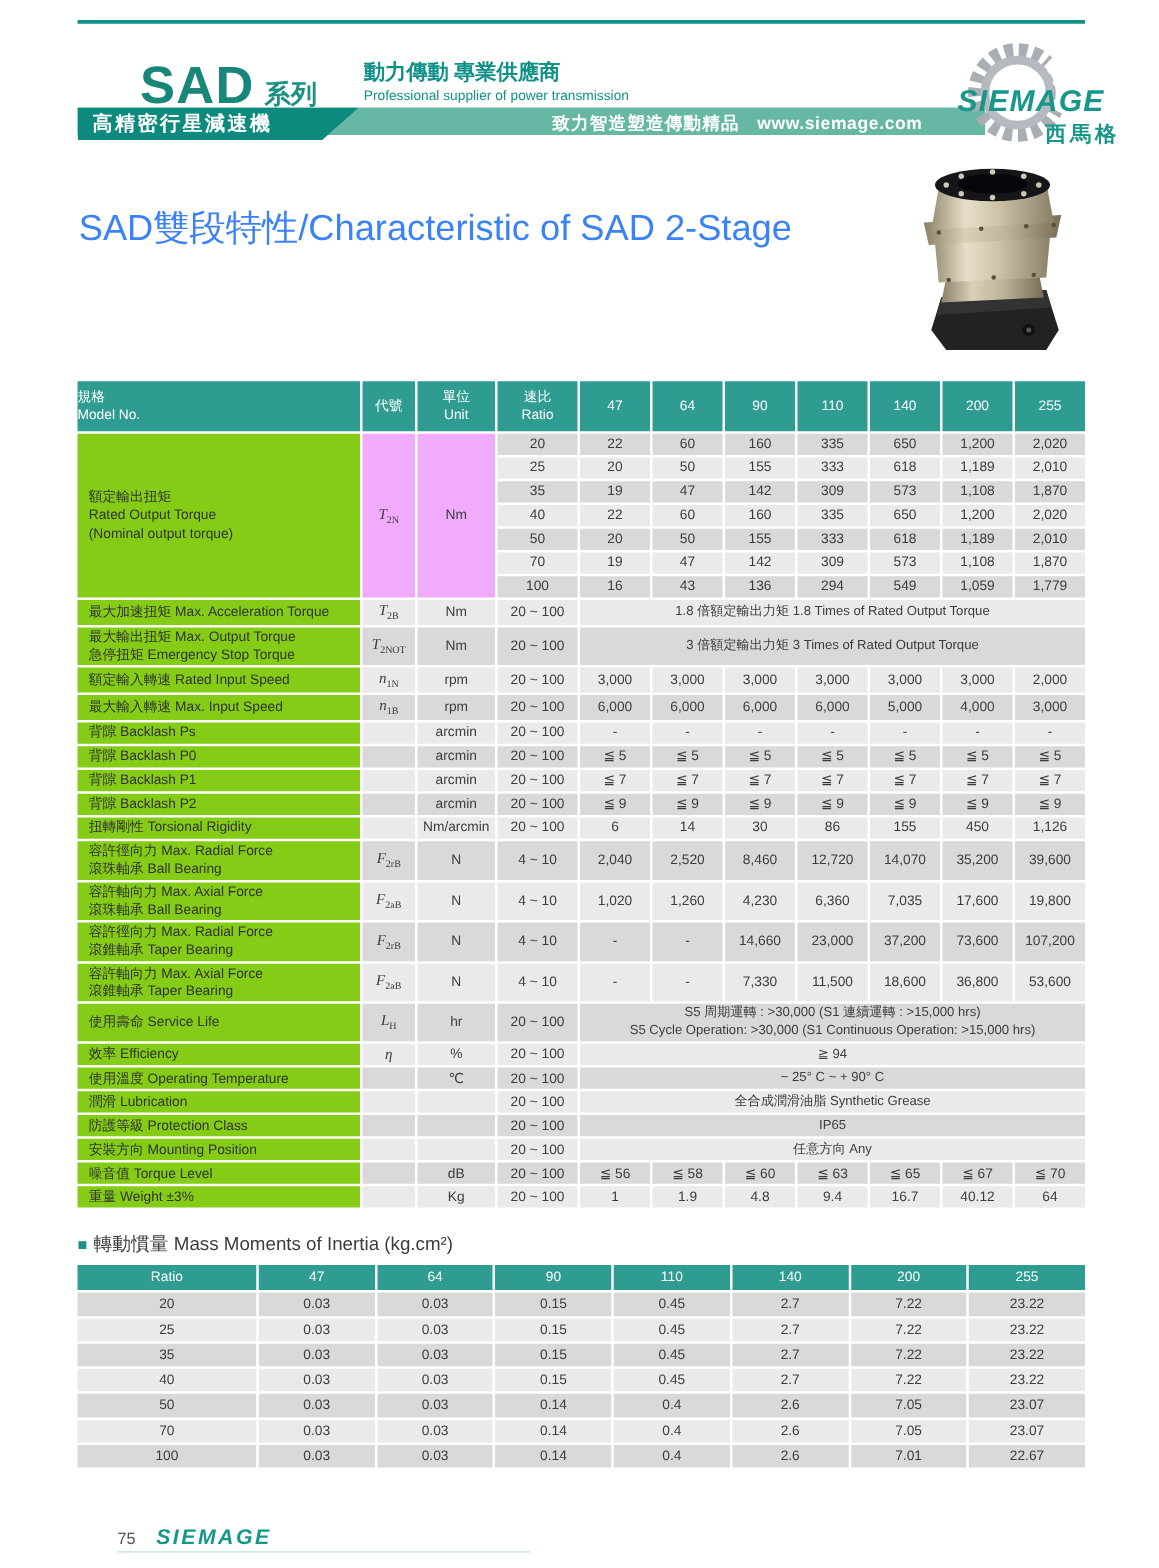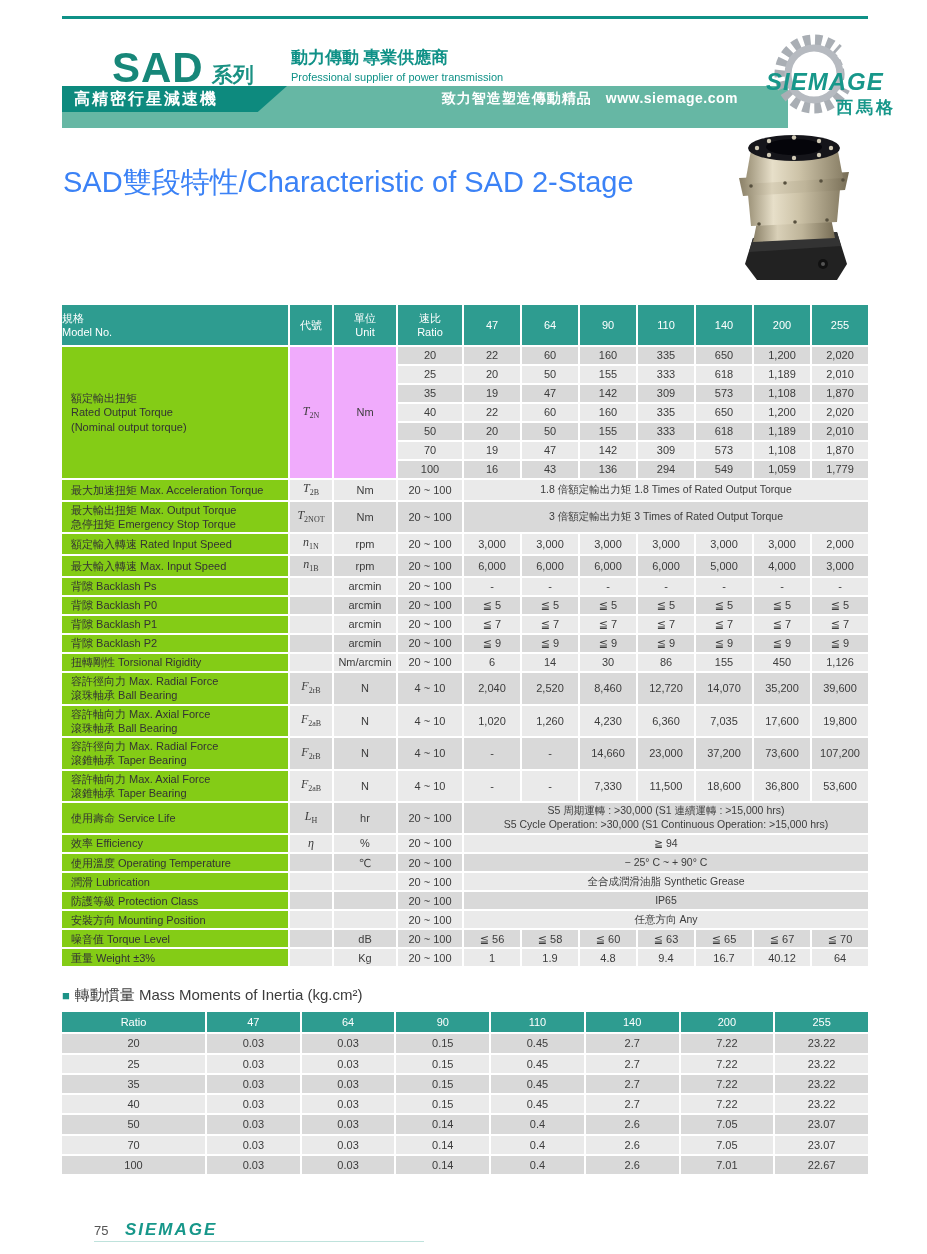--- a/index.html
+++ b/index.html
@@ -8,21 +8,21 @@
   .page { position:relative; width:927px; height:1254px; background:#ffffff; overflow:hidden; }
 
   
   .top-rule { position:absolute; left:62px; top:16px; width:806px; height:3px; background:#0f9187; }
   .brand-wrap { position:absolute; left:64px; top:47px;margin-left:48px; }
   .brand-sad { font-size:42px; font-weight:bold; color:#178779; letter-spacing:1px; line-height:1; display:inline-block; }
   .brand-series { font-size:21px; font-weight:bold; color:#1a9183; margin-left:8px; display:inline-block; vertical-align:baseline; }
   .tagline { position:absolute; left:267px; top:46px;margin-left:24px; }
   .tagline-zh { font-family:"Liberation Serif","DejaVu Serif",serif; font-size:17px; font-weight:bold; color:#0f9187; }
   .tagline-en { font-size:11px; color:#0f9187; margin-top:2px; }
-  .banner { position:absolute; left:62px; top:86px; width:726px; height:42px; background:#66b7a4; }
+  .banner { position:absolute; left:62px; top:86px; width:726px; height:22px; background:#66b7a4; }
   .banner-left { position:absolute; left:0; top:0; width:225px; height:26px; background:#0d8a7e;
                  clip-path:polygon(0 0,100% 0,87% 100%,0 100%); }
   .banner-left-text { position:absolute; left:12px; top:3px; font-family:"Liberation Serif","DejaVu Serif",serif;
                       font-size:16px; font-weight:bold; color:#ffffff; letter-spacing:2px; }
   .banner-right-text { position:absolute; right:50px; top:4px; color:#ffffff; font-size:14px; white-space:nowrap; }
   .banner-right-text .slogan { font-weight:bold; letter-spacing:1px; }
   .banner-right-text .url { font-weight:bold; margin-left:10px; letter-spacing:0.5px; }
   .logo { position:absolute; left:752px; top:28px; width:160px; height:92px; }
   .logo svg { position:absolute; left:0; top:0; }
   .logo-text { position:absolute; left:14px; top:40px; font-size:24px; font-weight:bold; font-style:italic;

